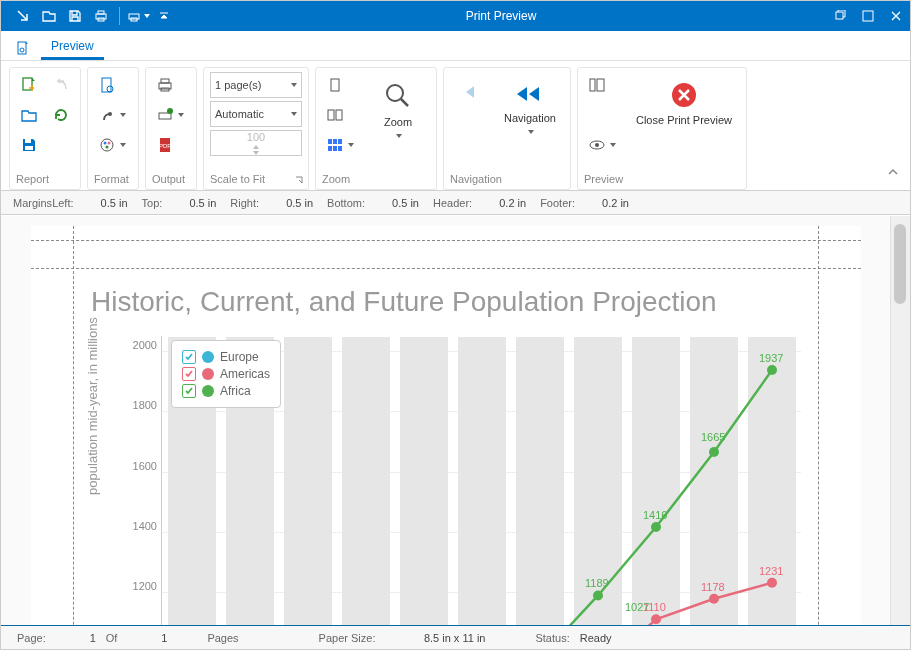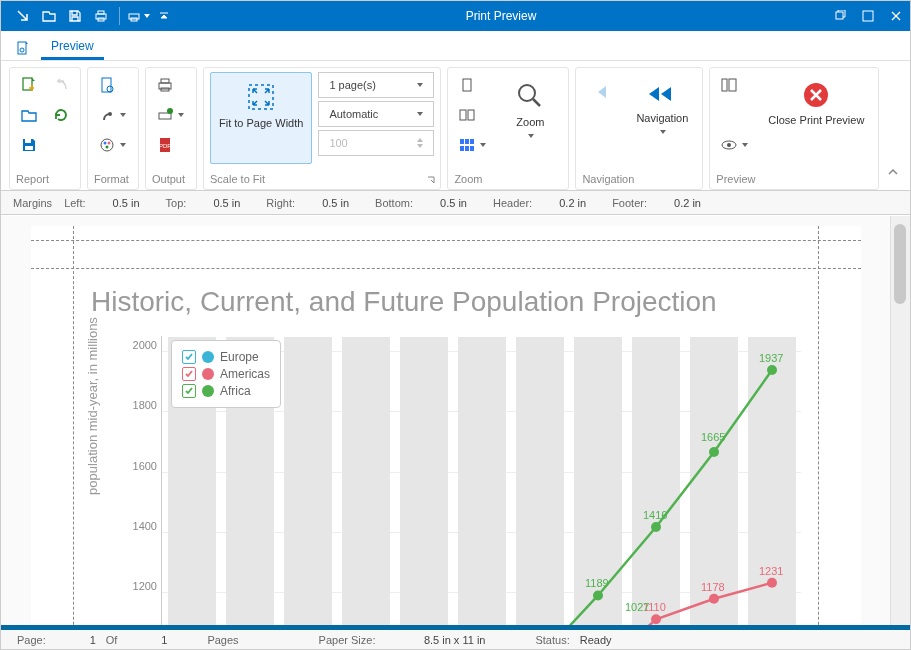--- a/index.html
+++ b/index.html
@@ -26,31 +26,31 @@
   .group-body { flex:1; display:flex; align-items:flex-start; gap:6px; }
   .group-label { text-align:left; font-size:11px; color:#888; padding:2px 0 2px; }
   .stack { display:flex; flex-direction:column; gap:4px; }
   .ibtn { width:26px; height:26px; display:flex; align-items:center; justify-content:center; cursor:pointer; border-radius:2px; }
   .ibtn.withdrop { width:38px; justify-content:flex-start; padding-left:4px; gap:2px; }
   .bigbtn { display:flex; flex-direction:column; align-items:center; justify-content:flex-start; padding:4px 8px 0; cursor:pointer; border-radius:2px; min-width:64px; height:92px; text-align:center; }
   .bigbtn.sel { border:1px solid #8cc6ec; background:#e5f1fc; }
   .bigbtn .biglabel { font-size:11px; line-height:1.15; margin-top:4px; color:#333; }
   .bigbtn svg { margin-top:4px; }
   .caret { width:0;height:0;border-left:3px solid transparent;border-right:3px solid transparent;border-top:4px solid #666; display:inline-block; margin-left:2px; vertical-align:middle; }
-  .sel-row { display:flex; align-items:center; border:1px solid #ccc; height:26px; width:116px; padding:0 10px; justify-content:space-between; cursor:pointer; font-size:11px; color:#444; background:#fff; }
-  .sel-row.dim { color:#bbb; }
+  .sel-row { display:flex; align-items:center; border:1px solid #ccc; height:26px; width:92px; padding:0 4px; justify-content:space-between; cursor:pointer; font-size:11px; color:#444; background:#fff; }
+  .sel-row.dim { color:#bbb;flex-direction:column; }
   .spin { display:flex; flex-direction:column; gap:2px; }
   .spin .s { width:0;height:0;border-left:3px solid transparent;border-right:3px solid transparent; }
   .spin .up{ border-bottom:4px solid #bbb;} .spin .dn{ border-top:4px solid #bbb;}
   .group-launch { position:absolute; right:4px; bottom:4px; width:10px;height:10px; cursor:pointer; }
   .group-launch svg{display:block;}
   .collapse { position:absolute; right:10px; bottom:8px; cursor:pointer; }
 
   
-  .marginbar { height:24px; background:#f7f7f7; border-bottom:1px solid #d0d0d0; display:flex; align-items:center; padding:0 12px; gap:12px; font-size:11px; color:#444; }
+  .marginbar { height:24px; background:#f7f7f7; border-bottom:1px solid #d0d0d0; display:flex; align-items:center; padding:0 12px; gap:0; font-size:11px; color:#444; }
   .marginbar .lbl { color:#666; }
   .marginbar .val { text-align:right; min-width:52px; padding-right:4px; }
   .marginbar .seg { display:flex; align-items:center; gap:6px; margin-right:10px; }
 
   
   .previewarea { position:absolute; top:215px; left:0; right:0; bottom:24px; background:#fafafa; display:flex; overflow:hidden; }
   .scroll-gutter { width:20px; background:#f0f0f0; border-left:1px solid #e0e0e0; position:relative; }
   .scroll-thumb { position:absolute; top:8px; left:3px; width:12px; height:80px; background:#c8c8c8; border-radius:6px; }
   .page-wrap { flex:1; overflow:hidden; padding:10px 0 0 30px; }
   .page { width:830px; height:1100px; background:#fff; position:relative; }
@@ -68,21 +68,21 @@
   .plot .bar { position:absolute; bottom:0; width:48px; background:#e6e6e6; }
   .plot .legend { position:absolute; left:80px; top:4px; background:#fff; border:1px solid #ccc; border-radius:4px; padding:6px 10px; font-size:12px; color:#666; z-index:5; }
   .plot .legend .li { display:flex; align-items:center; gap:6px; margin:3px 0; }
   .plot .chk { width:14px; height:14px; border:1px solid; border-radius:2px; display:flex; align-items:center; justify-content:center; }
   .plot .chk svg{display:block;}
   .plot .dot { width:12px;height:12px;border-radius:50%; }
   .plot svg.lines { position:absolute; left:0; top:0; width:100%; height:100%; overflow:visible; }
   .plot .dl { position:absolute; font-size:11px;text-align:center; }
 
   
-  .statusbar { position:absolute; left:0; right:0; bottom:0; height:24px; background:#f7f7f7; border-top:5px solid #0369a1; display:flex; align-items:center; padding:0 16px; gap:10px; font-size:11px; color:#444; }
+  .statusbar { position:absolute; left:0; right:0; bottom:0; height:24px; background:#f7f7f7; border-top:1px solid #0369a1; display:flex; align-items:center; padding:0 16px; gap:10px; font-size:11px; color:#444; }
   .statusbar .lbl{color:#666;}
 </style>
 </head>
 <body>
 
 <div class="titlebar">
   <div class="qat">
     <div class="qbtn">
         <svg width="16" height="16">
           <path d="M3 3 L12 12 M12 6 V12 H6" stroke="#fff" stroke-width="1.5" fill="none"></path>
@@ -246,27 +246,20 @@
               <text x="9" y="12" font-size="6" fill="#fff" text-anchor="middle">PDF</text>
             </svg>
           </div>
       </div>
     </div>
     <div class="group-label">Output</div>
   </div>
 
   <div class="group">
     <div class="group-body">
-      <div class="bigbtn sel">
-        <svg width="32" height="32">
-            <rect x="4" y="4" width="24" height="24" fill="none" stroke="#0173c7" stroke-width="1.5" stroke-dasharray="3 3"></rect>
-            <path d="M8 8l4 4M8 8h4M8 8v4 M24 8l-4 4M24 8h-4M24 8v4 M8 24l4-4M8 24h4M8 24v-4 M24 24l-4-4M24 24h-4M24 24v-4" stroke="#0173c7" stroke-width="1.5" fill="none"></path>
-          </svg>
-        <div class="biglabel">Fit to Page Width</div>
-      </div>
       <div class="stack" style="gap:3px">
         <div class="sel-row">
             <span>1 page(s)</span>
             <span class="caret"></span>
           </div>
         <div class="sel-row">
             <span>Automatic</span>
             <span class="caret"></span>
           </div>
         <div class="sel-row dim">

